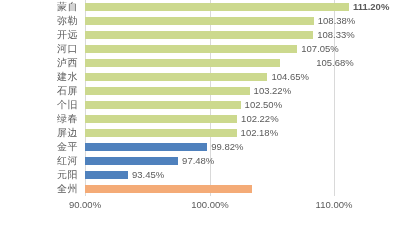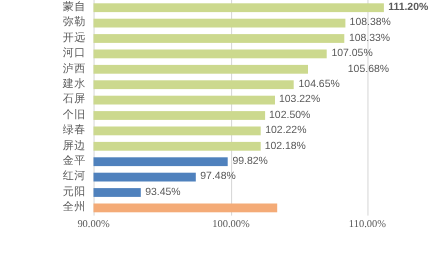--- a/index.html
+++ b/index.html
@@ -89,21 +89,20 @@
     color: #5a5a5a;
     white-space: nowrap;
   }
 
   #axis {
     position: absolute;
     left: 0;
     top: 196px;
     width: 364px;
     height: 21px;
-    font-family: Liberation Serif, serif;
   }
   .axis-tick {
     position: absolute;
     top: 3px;
     font-size: 9.5px;
     color: #5a5a5a;
     white-space: nowrap;
     transform: translateX(-50%);
   }
   .axis-tick.t0 { left: 85px; }

